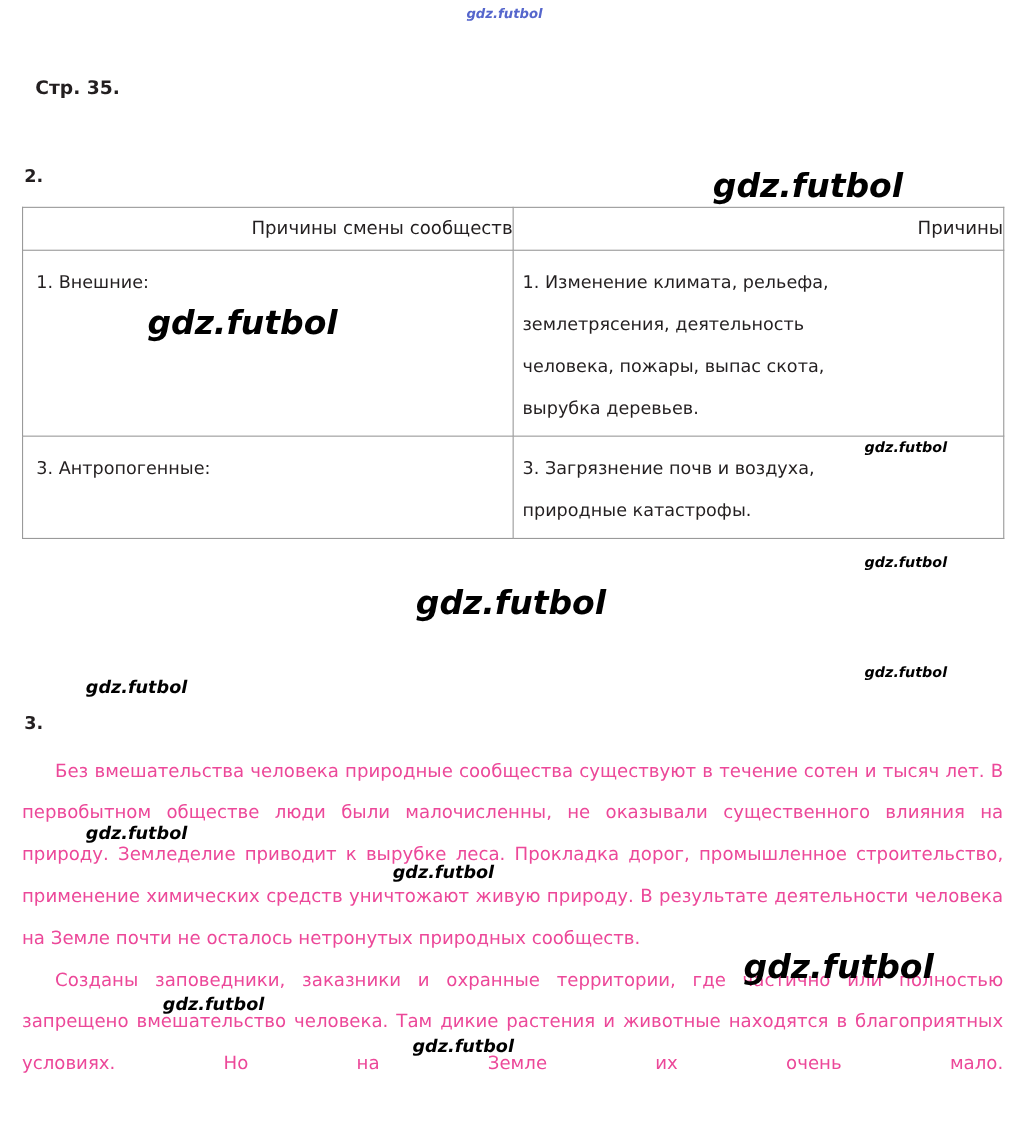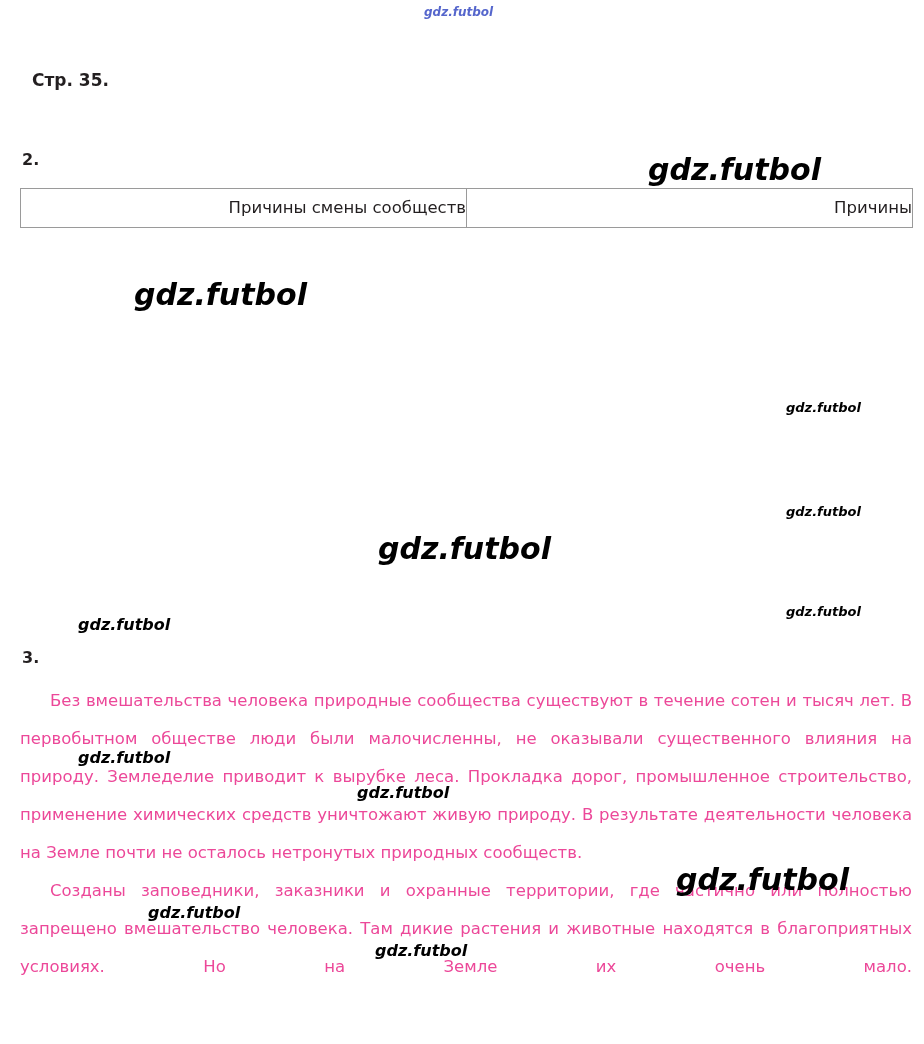--- a/index.html
+++ b/index.html
@@ -145,20 +145,44 @@
       <col class="col-left">
       <col class="col-right">
     </colgroup>
     <thead>
       <tr>
         <th>Причины смены сообществ</th>
         <th>Причины</th>
       </tr>
     </thead>
     <tbody>
+      <tr>
+        <td class="row1-left">
+          <div class="cell-pad">1. Внешние:</div>
+        </td>
+        <td>
+          <div class="cell-pad-r">
+            <span class="cellline">1. Изменение климата, рельефа,</span>
+            <span class="cellline">землетрясения, деятельность</span>
+            <span class="cellline">человека, пожары, выпас скота,</span>
+            <span class="cellline">вырубка деревьев.</span>
+          </div>
+        </td>
+      </tr>
+      <tr>
+        <td class="row3-left">
+          <div class="cell-pad">3. Антропогенные:</div>
+        </td>
+        <td>
+          <div class="cell-pad-r">
+            <span class="cellline">3. Загрязнение почв и воздуха,</span>
+            <span class="cellline">природные катастрофы.</span>
+          </div>
+        </td>
+      </tr>
     </tbody>
   </table>
 
   <div class="task-num-3">3.</div>
 
   <div class="body-text">
     <p>Без вмешательства человека природные сообщества существуют в течение сотен и тысяч лет. В первобытном обществе люди были малочисленны, не оказывали существенного влияния на природу. Земледелие приводит к вырубке леса. Прокладка дорог, промышленное строительство, применение химических средств уничтожают живую природу. В результате деятельности человека на Земле почти не осталось нетронутых природных сообществ.</p>
     <p>Созданы заповедники, заказники и охранные территории, где частично или полностью запрещено вмешательство человека. Там дикие растения и животные находятся в благоприятных условиях. Но на Земле их очень мало.</p>
   </div>
 

